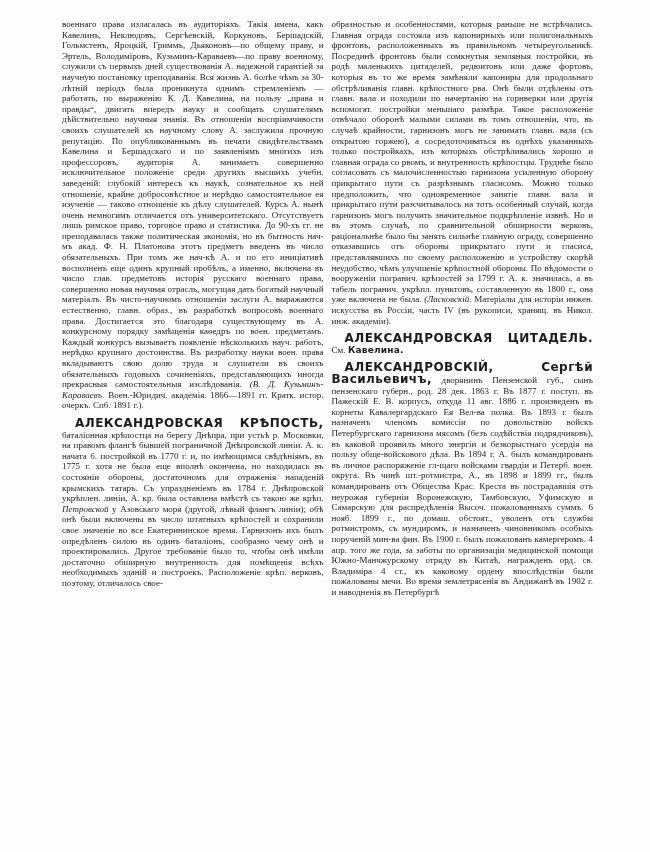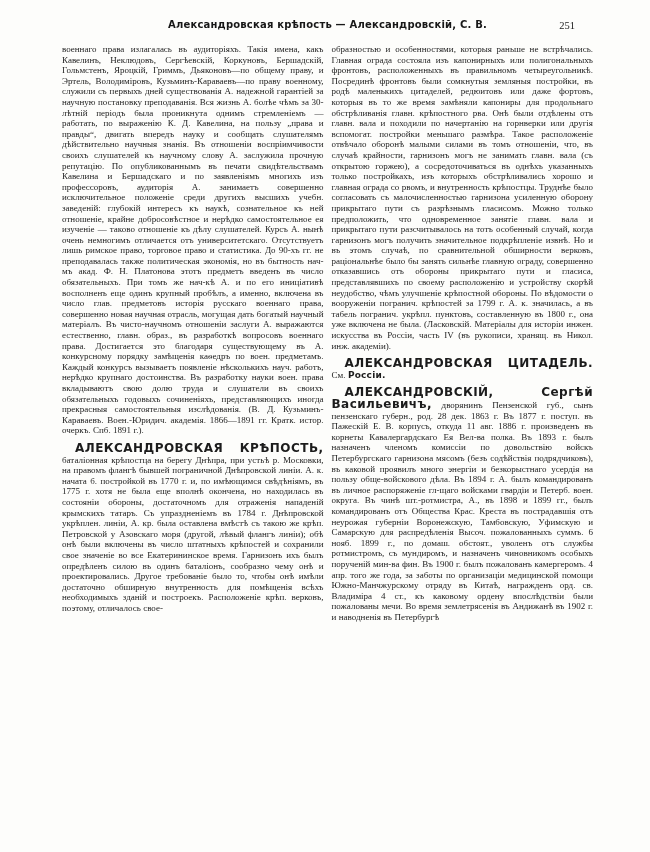--- a/index.html
+++ b/index.html
@@ -67,51 +67,47 @@
     word-spacing: 0.2px;
   }
   p.par.continuation {
     text-indent: 0;
   }
   p.par.entry {
     text-indent: 13px;
     margin-top: 7px;
   }
   .seg-n { }
-  .seg-i { }
+  .seg-i { font-style: italic; }
   .seg-b {
     font-family: "DejaVu Sans", sans-serif;
     font-weight: bold;
     font-size: 12px;
     letter-spacing: 0.45px;
   }
   .seg-bs {
     font-family: "DejaVu Sans", sans-serif;
     font-weight: bold;
     font-size: 9px;
     letter-spacing: 0.2px;
   }
 </style>
 </head>
 <body>
 
 <div class="page">
 
-  <div class="running-header">
-    <div class="running-title">Александровская крѣпость — Александровскій, С. В.</div>
-    <div class="page-number">251</div>
-  </div>
 
   <div class="columns">
 
     <div class="col">
       <p class="par continuation"><span class="seg-n">военнаго права излагалась въ аудиторіяхъ. Такія имена, какъ Кавелинъ, Неклюдовъ, Сергѣевскій, Коркуновъ, Бершадскій, Гольмстенъ, Яроцкій, Гриммъ, Дьяконовъ—по общему праву, и Эртель, Володиміровъ, Кузьминъ-Караваевъ—по праву военному, служили съ первыхъ дней существованія А. надежной гарантіей за научную постановку преподаванія. Вся жизнь А. болѣе чѣмъ за 30-лѣтній періодъ была проникнута однимъ стремленіемъ — работать, по выраженію К. Д. Кавелина, на пользу „права и правды“, двигать впередъ науку и сообщать слушателямъ дѣйствительно научныя знанія. Въ отношеніи воспріимчивости своихъ слушателей къ научному слову А. заслужила прочную репутацію. По опубликованнымъ въ печати свидѣтельствамъ Кавелина и Бершадскаго и по заявленіямъ многихъ изъ профессоровъ, аудиторія А. занимаетъ совершенно исключительное положеніе среди другихъ высшихъ учебн. заведеній: глубокій интересъ къ наукѣ, сознательное къ ней отношеніе, крайне добросовѣстное и нерѣдко самостоятельное ея изученіе — таково отношеніе къ дѣлу слушателей. Курсъ А. нынѣ очень немногимъ отличается отъ университетскаго. Отсутствуетъ лишь римское право, торговое право и статистика. До 90-хъ гг. не преподавалась также политическая экономія, но въ бытность нач-мъ акад. Ф. Н. Платонова этотъ предметъ введенъ въ число обязательныхъ. При томъ же нач-кѣ А. и по его иниціативѣ восполненъ еще одинъ крупный пробѣлъ, а именно, включена въ число глав. предметовъ исторія русскаго военнаго права, совершенно новая научная отрасль, могущая дать богатый научный матеріалъ. Въ чисто-научномъ отношеніи заслуги А. выражаются естественно, главн. образ., въ разработкѣ вопросовъ военнаго права. Достигается это благодаря существующему въ А. конкурсному порядку замѣщенія каѳедръ по воен. предметамъ. Каждый конкурсъ вызываетъ появленіе нѣсколькихъ науч. работъ, нерѣдко крупнаго достоинства. Въ разработку науки воен. права вкладываютъ свою долю труда и слушатели въ своихъ обязательныхъ годовыхъ сочиненіяхъ, представляющихъ иногда прекрасныя самостоятельныя изслѣдованія. </span><span class="seg-i">(В. Д. Кузьминъ-Караваевъ.</span><span class="seg-n"> Воен.-Юридич. академія. 1866—1891 гг. Кратк. истор. очеркъ. Спб. 1891 г.).</span></p>
       <p class="par entry"><span class="seg-b">АЛЕКСАНДРОВСКАЯ КРѢПОСТЬ,</span><span class="seg-n"> баталіонная крѣпостца на берегу Днѣпра, при устьѣ р. Московки, на правомъ флангѣ бывшей пограничной Днѣпровской линіи. А. к. начата б. постройкой въ 1770 г. и, по имѣющимся свѣдѣніямъ, въ 1775 г. хотя не была еще вполнѣ окончена, но находилась въ состояніи обороны, достаточномъ для отраженія нападеній крымскихъ татаръ. Съ упраздненіемъ въ 1784 г. Днѣпровской укрѣплен. линіи, А. кр. была оставлена вмѣстѣ съ такою же крѣп. </span><span class="seg-i">Петровской</span><span class="seg-n"> у Азовскаго моря (другой, лѣвый флангъ линіи); обѣ онѣ были включены въ число штатныхъ крѣпостей и сохранили свое значеніе во все Екатерининское время. Гарнизонъ ихъ былъ опредѣленъ силою въ одинъ баталіонъ, сообразно чему онѣ и проектировались. Другое требованіе было то, чтобы онѣ имѣли достаточно обширную внутренность для помѣщенія всѣхъ необходимыхъ зданій и построекъ. Расположеніе крѣп. верковъ, поэтому, отличалось свое-</span></p>
     </div>
 
     <div class="col">
       <p class="par continuation"><span class="seg-n">образностью и особенностями, которыя раньше не встрѣчались. Главная ограда состояла изъ капонирныхъ или полигональныхъ фронтовъ, расположенныхъ въ правильномъ четыреугольникѣ. Посрединѣ фронтовъ были сомкнутыя земляныя постройки, въ родѣ маленькихъ цитаделей, редюитовъ или даже фортовъ, которыя въ то же время замѣняли капониры для продольнаго обстрѣливанія главн. крѣпостного рва. Онѣ были отдѣлены отъ главн. вала и походили по начертанію на горнверки или другія вспомогат. постройки меньшаго размѣра. Такое расположеніе отвѣчало оборонѣ малыми силами въ томъ отношеніи, что, въ случаѣ крайности, гарнизонъ могъ не занимать главн. вала (съ открытою горжею), а сосредоточиваться въ однѣхъ указанныхъ только постройкахъ, изъ которыхъ обстрѣливались хорошо и главная ограда со рвомъ, и внутренность крѣпостцы. Труднѣе было согласовать съ малочисленностью гарнизона усиленную оборону прикрытаго пути съ разрѣзнымъ гласисомъ. Можно только предположить, что одновременное занятіе главн. вала и прикрытаго пути разсчитывалось на тотъ особенный случай, когда гарнизонъ могъ получить значительное подкрѣпленіе извнѣ. Но и въ этомъ случаѣ, по сравнительной обширности верковъ, раціональнѣе было бы занять сильнѣе главную ограду, совершенно отказавшись отъ обороны прикрытаго пути и гласиса, представлявшихъ по своему расположенію и устройству скорѣй неудобство, чѣмъ улучшеніе крѣпостной обороны. По вѣдомости о вооруженіи погранич. крѣпостей за 1799 г. А. к. значилась, а въ табель погранич. укрѣпл. пунктовъ, составленную въ 1800 г., она уже включена не была. </span><span class="seg-i">(Ласковскій.</span><span class="seg-n"> Матеріалы для исторіи инжен. искусства въ Россіи, часть IV (въ рукописи, хранящ. въ Никол. инж. академіи).</span></p>
-      <p class="par entry"><span class="seg-b">АЛЕКСАНДРОВСКАЯ ЦИТАДЕЛЬ.</span><span class="seg-n"> См. </span><span class="seg-bs">Россіи.</span></p>
+      <p class="par entry"><span class="seg-b">АЛЕКСАНДРОВСКАЯ ЦИТАДЕЛЬ.</span><span class="seg-n"> См. </span><span class="seg-bs">Кавелина.</span></p>
       <p class="par entry"><span class="seg-b">АЛЕКСАНДРОВСКІЙ, Сергѣй Васильевичъ,</span><span class="seg-n"> дворянинъ Пензенской губ., сынъ пензенскаго губерн., род. 28 дек. 1863 г. Въ 1877 г. поступ. въ Пажескій Е. В. корпусъ, откуда 11 авг. 1886 г. произведенъ въ корнеты Кавалергардскаго Ея Вел-ва полка. Въ 1893 г. былъ назначенъ членомъ комиссіи по довольствію войскъ Петербургскаго гарнизона мясомъ (безъ содѣйствія подрядчиковъ), въ каковой проявилъ много энергіи и безкорыстнаго усердія на пользу обще-войскового дѣла. Въ 1894 г. А. былъ командированъ въ личное распоряженіе гл-щаго войсками гвардіи и Петерб. воен. округа. Въ чинѣ шт.-ротмистра, А., въ 1898 и 1899 гг., былъ командированъ отъ Общества Крас. Креста въ пострадавшія отъ неурожая губерніи Воронежскую, Тамбовскую, Уфимскую и Самарскую для распредѣленія Высоч. пожалованныхъ суммъ. 6 нояб. 1899 г., по домаш. обстоят., уволенъ отъ службы ротмистромъ, съ мундиромъ, и назначенъ чиновникомъ особыхъ порученій мин-ва фин. Въ 1900 г. былъ пожалованъ камергеромъ. 4 апр. того же года, за заботы по организаціи медицинской помощи Южно-Манчжурскому отряду въ Китаѣ, награжденъ орд. св. Владиміра 4 ст., къ каковому ордену впослѣдствіи были пожалованы мечи. Во время землетрясенія въ Андижанѣ въ 1902 г. и наводненія въ Петербургѣ</span></p>
     </div>
 
   </div>
 </div>
 
 </body></html>

